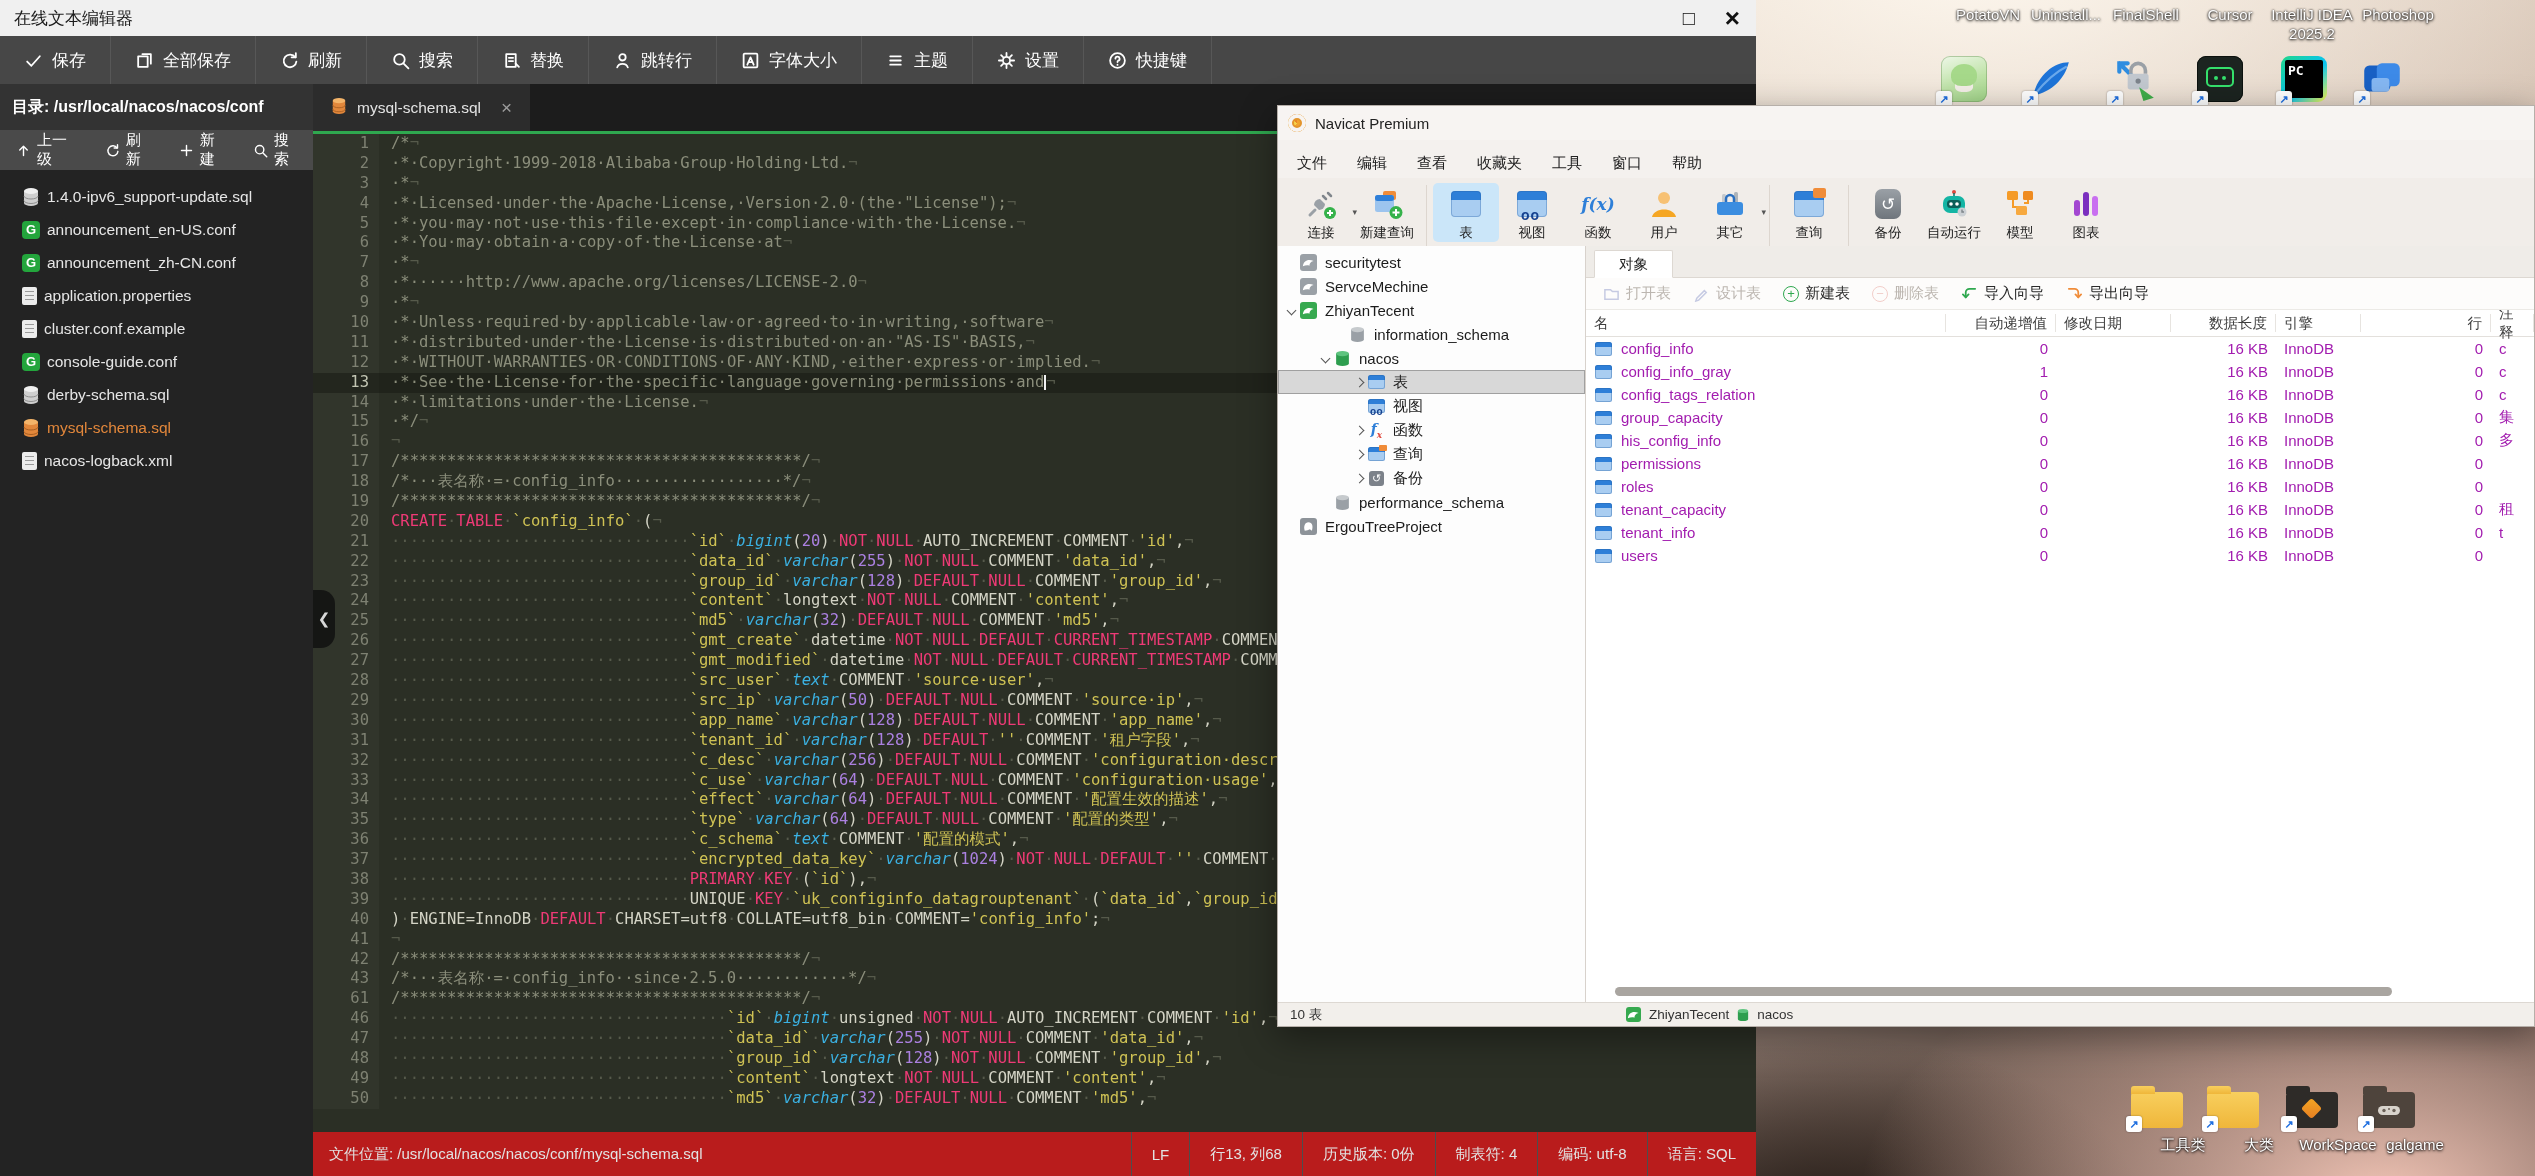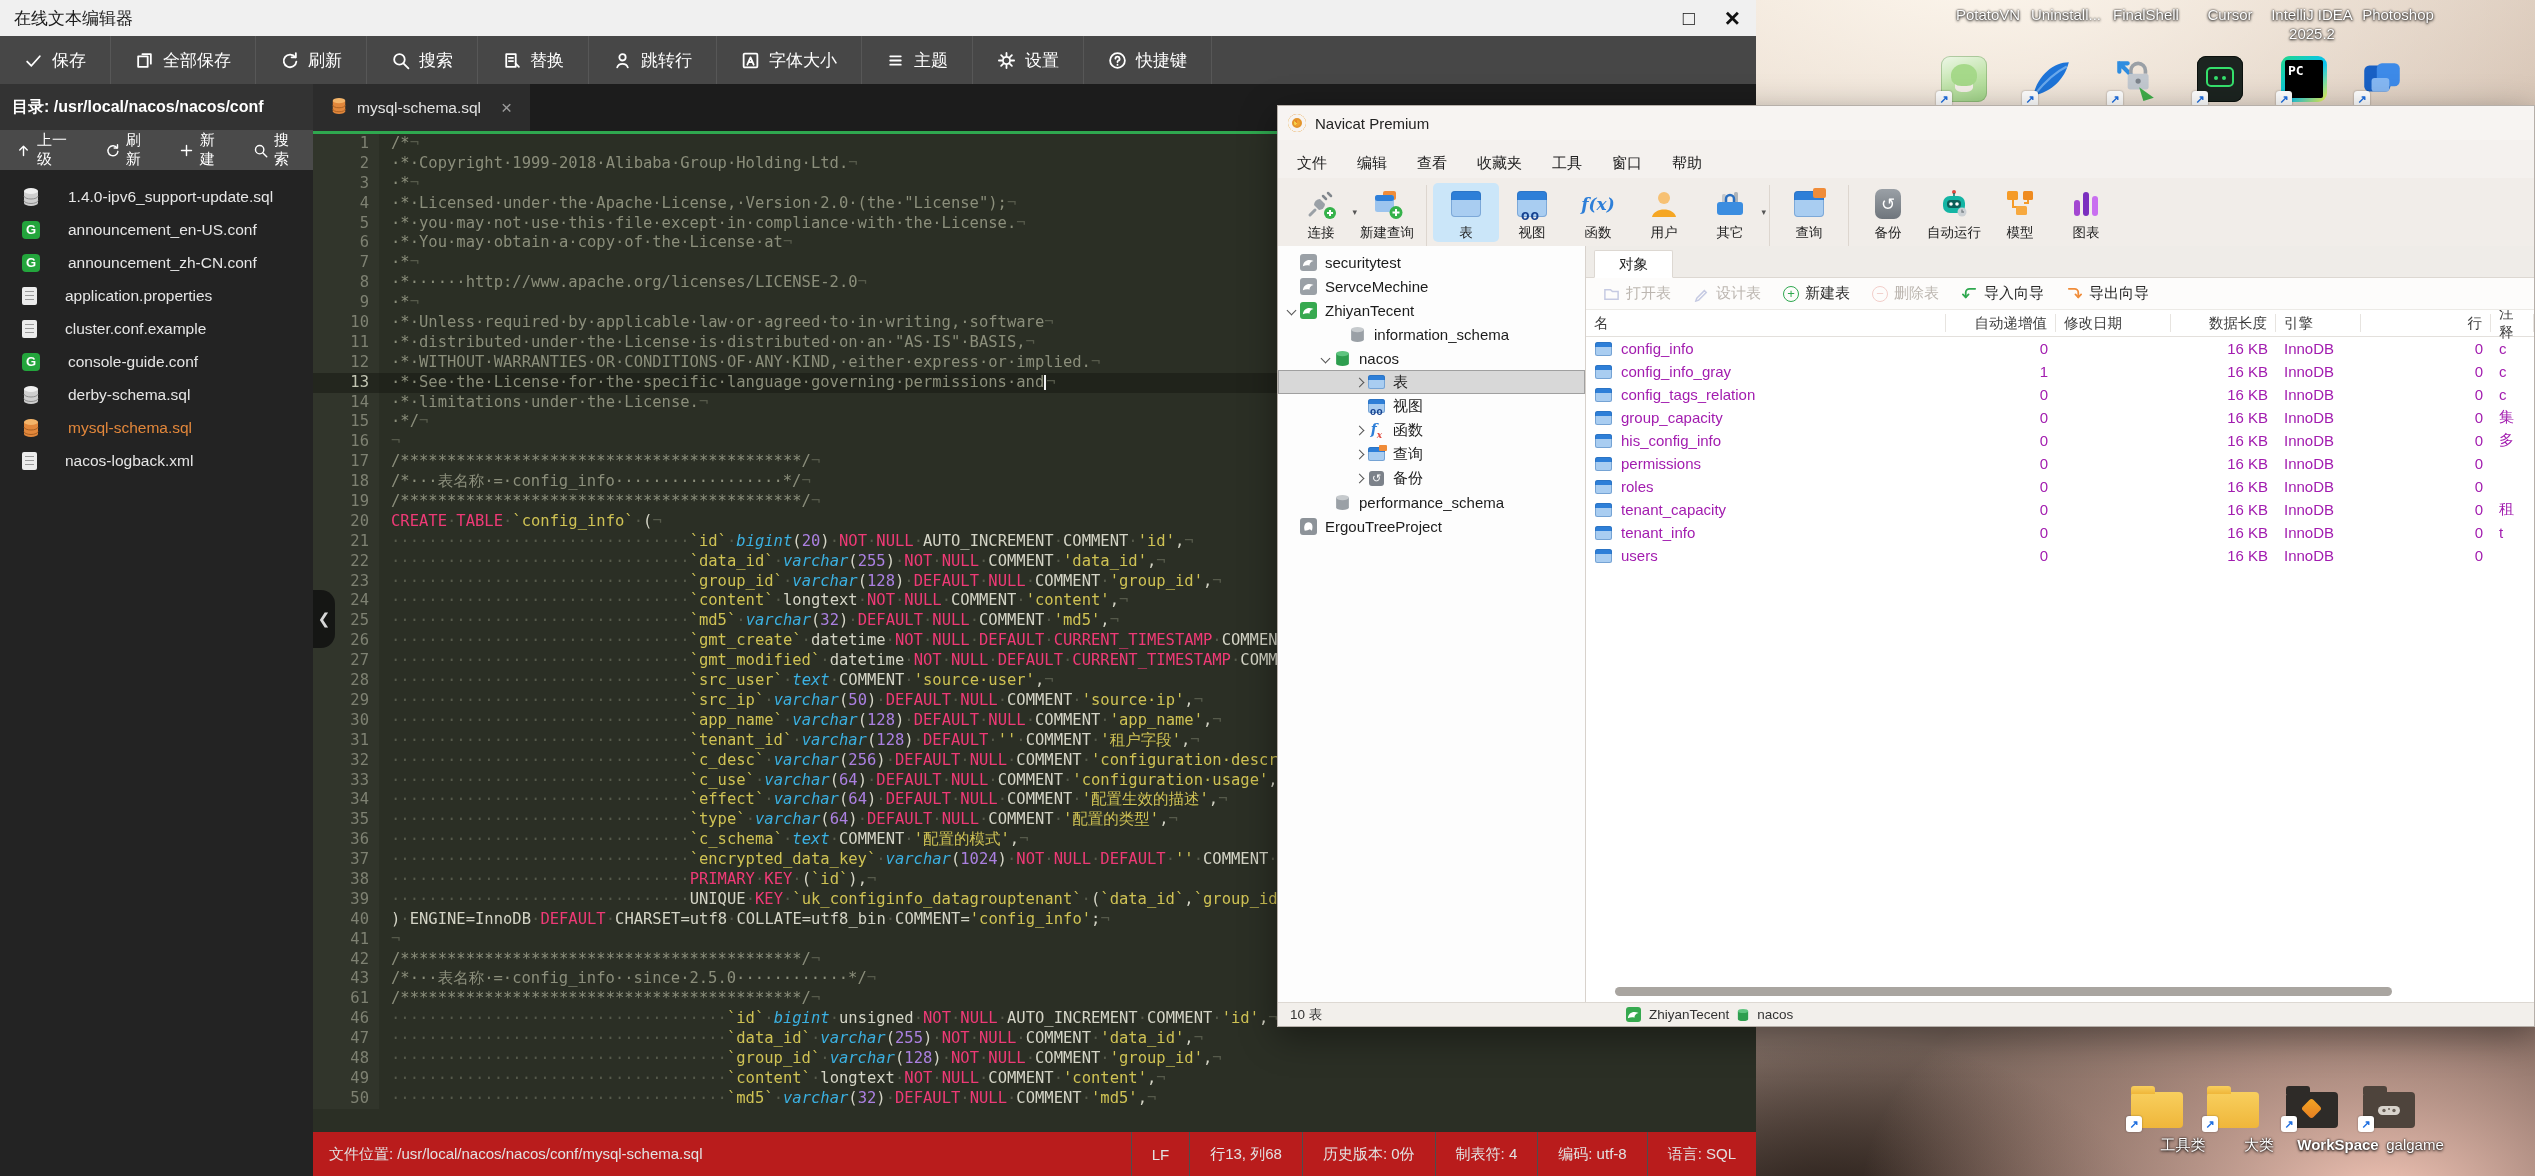--- a/index.html
+++ b/index.html
@@ -46,21 +46,21 @@
   .e-tbtn { display:flex; align-items:center; gap:9px; padding:0 24px; color:#fff; font-size:17px; border-right:1px solid #575757; }
   .e-tbtn .ico { width:19px; height:19px; display:inline-flex; }
   .e-tbtn .ico svg { width:19px; height:19px; }
 
   .e-sidebar { position:absolute; left:0; top:84px; bottom:0; width:313px; background:#232323; }
   .e-dirbar { height:46px; background:#333333; color:#fff; font-weight:bold; font-size:16px; display:flex; align-items:center; padding-left:12px; }
   .e-sbtools { height:40px; background:#4a4a4a; display:flex; align-items:center; padding-left:6px; gap:4px; }
   .e-sbtn { display:flex; align-items:center; gap:6px; color:#fff; font-size:15px; padding:0 10px; }
   .e-sbtn svg { width:15px; height:15px; }
   .e-files { padding-top:10px; }
-  .e-file { height:33px; display:flex; align-items:center; gap:28px; padding-left:22px; color:#e6e6e6; font-size:15.5px; white-space:nowrap; }
+  .e-file { height:33px; display:flex; align-items:center; gap:7px; padding-left:22px; color:#e6e6e6; font-size:15.5px; white-space:nowrap; }
   .e-file.active { color:#e2873b; }
   .fdb { width:18px; height:20px; }
   .gico { width:18px; height:18px; border-radius:4px; background:#23a53c; color:#fff; font-weight:bold; font-size:13px; display:inline-flex; align-items:center; justify-content:center; }
   .dico { width:15px; height:18px; background:#ececec; border-radius:2px; display:inline-block;
     background-image:linear-gradient(#ececec 3px, transparent 3px), repeating-linear-gradient(#9a9a9a 0 1px, #ececec 1px 4px);
     background-size:100% 100%, 9px 12px; background-position:0 0, 3px 4px; background-repeat:no-repeat; }
 
   .e-main { position:absolute; left:313px; top:84px; right:0; bottom:0; background:#2b2f25; }
   .e-tabbar { position:absolute; top:0; left:0; right:0; height:47px; background:#1c1c1c; display:flex; }
   .e-tab { display:flex; align-items:center; gap:10px; padding:0 18px; background:#2c2c2c; color:#e3e3e3; font-size:15.5px; }
@@ -180,21 +180,21 @@
             </svg></span></span><span class="sbadge">↗</span></div>
     </div>
   <div id="desk-bottom">
       <div class="dcell" style="left: 2157px; top: 1084px; width: 52px; height: 46px;"><span><span class="fold fy"></span></span><span class="sbadge" style="bottom:-2px">↗</span></div>
       <div class="dlabel" style="left: 2183px; top: 1136px;">工具类</div>
       <div class="dcell" style="left: 2233px; top: 1084px; width: 52px; height: 46px;"><span><span class="fold fy"></span></span><span class="sbadge" style="bottom:-2px">↗</span></div>
       <div class="dlabel" style="left: 2259px; top: 1136px;">大类</div>
       <div class="dcell" style="left: 2312px; top: 1084px; width: 52px; height: 46px;"><span><span class="fold fb">
             <span class="diam"></span>
           </span></span><span class="sbadge" style="bottom:-2px">↗</span></div>
-      <div class="dlabel" style="left: 2338px; top: 1136px; font-weight: bold;">WorkSpace</div>
+      <div class="dlabel" style="left: 2338px; top: 1136px;">WorkSpace</div>
       <div class="dcell" style="left: 2389px; top: 1084px; width: 52px; height: 46px;"><span><span class="fold fg">
             <svg class="fgpad" viewBox="0 0 24 14">
               <rect x="1" y="3" width="22" height="9" rx="4.5" fill="#d8d3cc"></rect>
               <circle cx="7" cy="7.5" r="1.7" fill="#6b6158"></circle>
               <circle cx="17" cy="7.5" r="1.7" fill="#6b6158"></circle>
               <path d="M11 6 h2 M12 5 v2" stroke="#6b6158"></path>
             </svg>
           </span></span><span class="sbadge" style="bottom:-2px">↗</span></div>
       <div class="dlabel" style="left: 2415px; top: 1136px;">galgame</div>
     </div>

